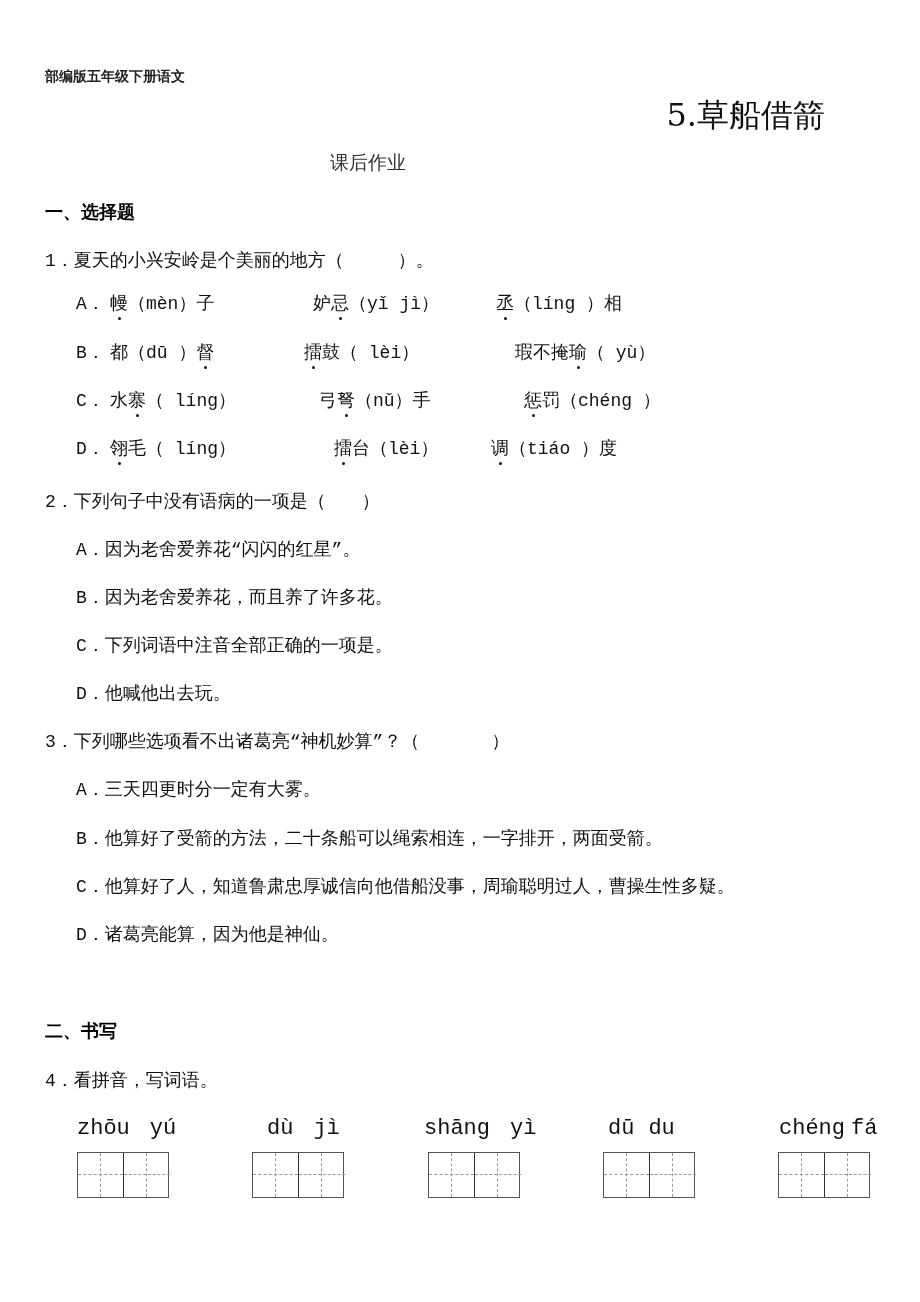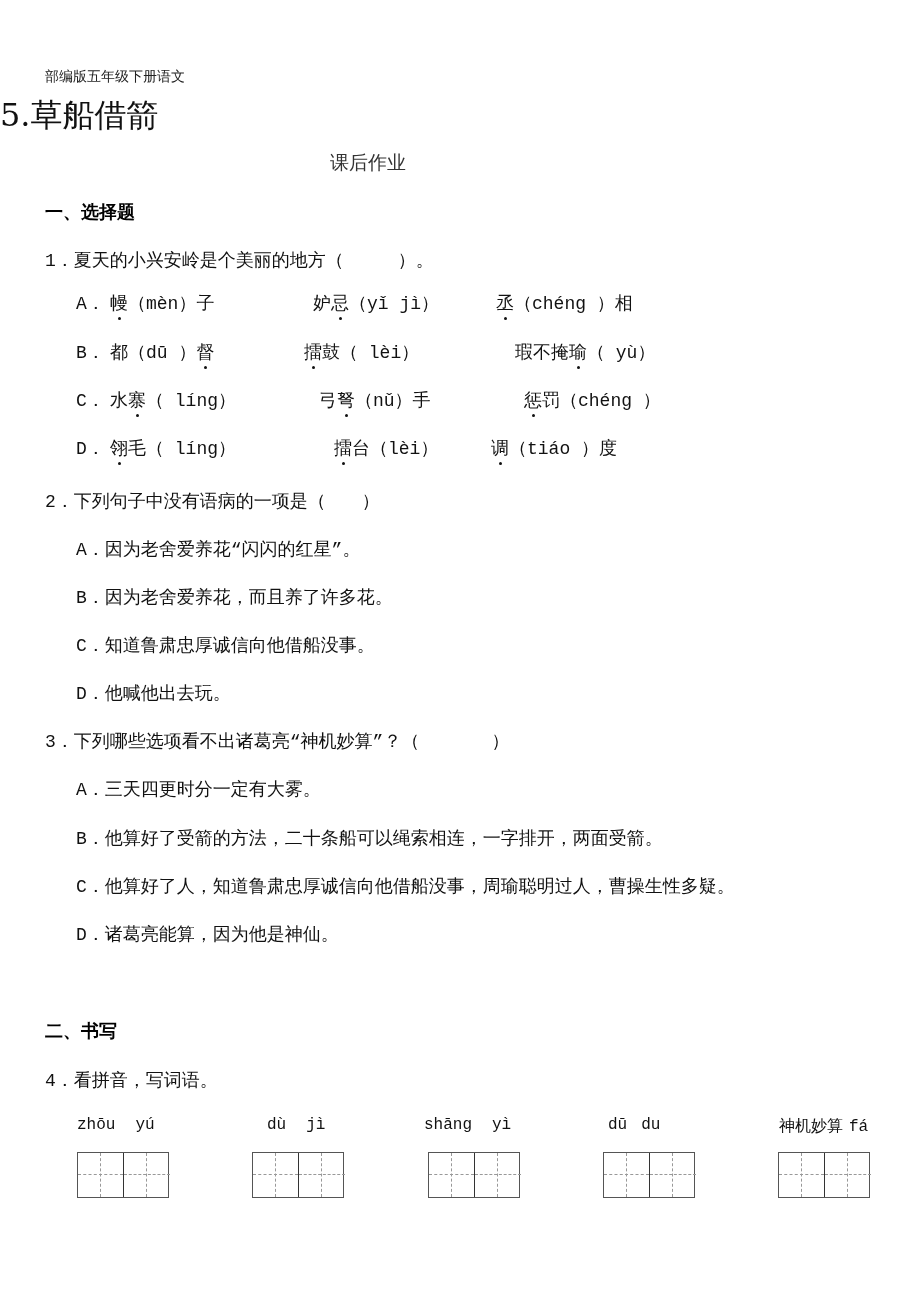--- a/index.html
+++ b/index.html
@@ -1,28 +1,28 @@
 <!DOCTYPE html>
 <html><head>
   <meta charset="utf-8">
   <style>
     html, body { margin: 0; padding: 0; background: #ffffff; }
     body { width: 920px; height: 1302px; position: relative; overflow: hidden; color: #111; }
     .serif { font-family: "DejaVu Serif", "Liberation Serif", serif; }
     .sans { font-family: Liberation Mono, monospace; }
     .abs { position: absolute; white-space: nowrap; }
-    .header-note { left: 45px; top: 68px; font-size: 14px; color: #222; }
-    .doc-title { left: 0; width: 825px; text-align: left; top: 94px; font-size: 32px; color: #111; }
+    .header-note { left: 45px; top: 68px; font-size: 14px; color: #222; font-weight: bold; }
+    .doc-title { left: 0; width: 825px; text-align: right; top: 94px; font-size: 32px; color: #111; }
     .doc-subtitle { left: 0; width: 736px; text-align: center; top: 150px; font-size: 19px; color: #333; }
     .section-title { left: 45px; font-size: 18px; font-weight: bold; color: #000; }
     .q { left: 45px; font-size: 18px; color: #111; }
     .opt { font-size: 18px; color: #111; }
     .em { position: relative; display: inline-block; }
     .em::after { content: ""; position: absolute; left: 50%; bottom: -5px; width: 3px; height: 3px; margin-left: -1.5px; background: #111; border-radius: 50%; }
-    .pinyin { font-size: 16px; color: #111; top: 1116px; }
+    .pinyin { font-size: 22px; color: #111; top: 1116px; }
     .tian { position: absolute; top: 1152px; width: 92px; height: 46px; border: 1.5px solid #555; box-sizing: border-box; }
     .cell { position: absolute; top: 0; width: 46px; height: 100%; box-sizing: border-box; }
     .cell.c1 { left: 0; border-right: 1.5px solid #333; }
     .cell.c2 { left: 46px; }
     .vdash { position: absolute; top: 0; bottom: 0; left: 22px; border-left: 1px dashed #999; }
     .hdash { position: absolute; left: 0; right: 0; top: 21px; border-top: 1px dashed #999; }
   </style>
 </head>
 <body>
 
@@ -32,21 +32,21 @@
 
 <div class="abs sans section-title" style="top:200px">一、选择题</div>
 
 <div class="abs sans q" style="top:248px">
   <span>1．</span><span>夏天的小兴安岭是个美丽的地方（　　　）。</span>
 </div>
 
 <div class="abs sans opt" style="left:76px; top:291px">A．</div>
 <div class="abs sans opt" style="left:110px; top:291px"><span></span><span class="em">幔</span><span>（mèn）子</span></div>
 <div class="abs sans opt" style="left:313px; top:291px"><span>妒</span><span class="em">忌</span><span>（yǐ jì）</span></div>
-<div class="abs sans opt" style="left:496px; top:291px"><span></span><span class="em">丞</span><span>（chéng ）相</span></div>
+<div class="abs sans opt" style="left:496px; top:291px"><span></span><span class="em">丞</span><span>（líng ）相</span></div>
 
 <div class="abs sans opt" style="left:76px; top:340px">B．</div>
 <div class="abs sans opt" style="left:110px; top:340px"><span>都（dū ）</span><span class="em">督</span><span></span></div>
 <div class="abs sans opt" style="left:304px; top:340px"><span></span><span class="em">擂</span><span>鼓（ lèi）</span></div>
 <div class="abs sans opt" style="left:515px; top:340px"><span>瑕不掩</span><span class="em">瑜</span><span>（ yù）</span></div>
 
 <div class="abs sans opt" style="left:76px; top:388px">C．</div>
 <div class="abs sans opt" style="left:110px; top:388px"><span>水</span><span class="em">寨</span><span>（ líng）</span></div>
 <div class="abs sans opt" style="left:319px; top:388px"><span>弓</span><span class="em">弩</span><span>（nǔ）手</span></div>
 <div class="abs sans opt" style="left:524px; top:388px"><span></span><span class="em">惩</span><span>罚（chéng ）</span></div>
@@ -54,42 +54,42 @@
 <div class="abs sans opt" style="left:76px; top:436px">D．</div>
 <div class="abs sans opt" style="left:110px; top:436px"><span></span><span class="em">翎</span><span>毛（ líng）</span></div>
 <div class="abs sans opt" style="left:334px; top:436px"><span></span><span class="em">擂</span><span>台（lèi）</span></div>
 <div class="abs sans opt" style="left:491px; top:436px"><span></span><span class="em">调</span><span>（tiáo ）度</span></div>
 
 <div class="abs sans q" style="top:489px">
   <span>2．</span><span>下列句子中没有语病的一项是（　　）</span>
 </div>
 <div class="abs sans opt" style="left:76px; top:537px"><span>A．</span><span>因为老舍爱养花“闪闪的红星”。</span></div>
 <div class="abs sans opt" style="left:76px; top:585px"><span>B．</span><span>因为老舍爱养花，而且养了许多花。</span></div>
-<div class="abs sans opt" style="left:76px; top:633px"><span>C．</span><span>知道鲁肃忠厚诚信向他借船没事。</span></div>
+<div class="abs sans opt" style="left:76px; top:633px"><span>C．</span><span>下列词语中注音全部正确的一项是。</span></div>
 <div class="abs sans opt" style="left:76px; top:681px"><span>D．</span><span>他喊他出去玩。</span></div>
 
 <div class="abs sans q" style="top:729px">
   <span>3．</span><span>下列哪些选项看不出诸葛亮“神机妙算”？（　　　　）</span>
 </div>
 <div class="abs sans opt" style="left:76px; top:777px"><span>A．</span><span>三天四更时分一定有大雾。</span></div>
 <div class="abs sans opt" style="left:76px; top:826px"><span>B．</span><span>他算好了受箭的方法，二十条船可以绳索相连，一字排开，两面受箭。</span></div>
 <div class="abs sans opt" style="left:76px; top:874px"><span>C．</span><span>他算好了人，知道鲁肃忠厚诚信向他借船没事，周瑜聪明过人，曹操生性多疑。</span></div>
 <div class="abs sans opt" style="left:76px; top:922px"><span>D．</span><span>诸葛亮能算，因为他是神仙。</span></div>
 
 <div class="abs sans section-title" style="top:1019px">二、书写</div>
 
 <div class="abs sans q" style="top:1068px">
   <span>4．</span><span>看拼音，写词语。</span>
 </div>
 
 <div class="abs sans pinyin" style="left:77px"><span>zhōu</span><span style="display:inline-block;width:20px"></span><span>yú</span></div>
 <div class="abs sans pinyin" style="left:267px"><span>dù</span><span style="display:inline-block;width:20px"></span><span>jì</span></div>
 <div class="abs sans pinyin" style="left:424px"><span>shāng</span><span style="display:inline-block;width:20px"></span><span>yì</span></div>
 <div class="abs sans pinyin" style="left:608px"><span>dū</span><span style="display:inline-block;width:14px"></span><span>du</span></div>
-<div class="abs sans pinyin" style="left:779px"><span>神机妙算</span><span style="display:inline-block;width:6px"></span><span>fá</span></div>
+<div class="abs sans pinyin" style="left:779px"><span>chéng</span><span style="display:inline-block;width:6px"></span><span>fá</span></div>
 
 <div class="tian" style="left:77px">
   <div class="cell c1">
       <div class="vdash"></div>
       <div class="hdash"></div>
     </div>
   <div class="cell c2">
       <div class="vdash"></div>
       <div class="hdash"></div>
     </div>

